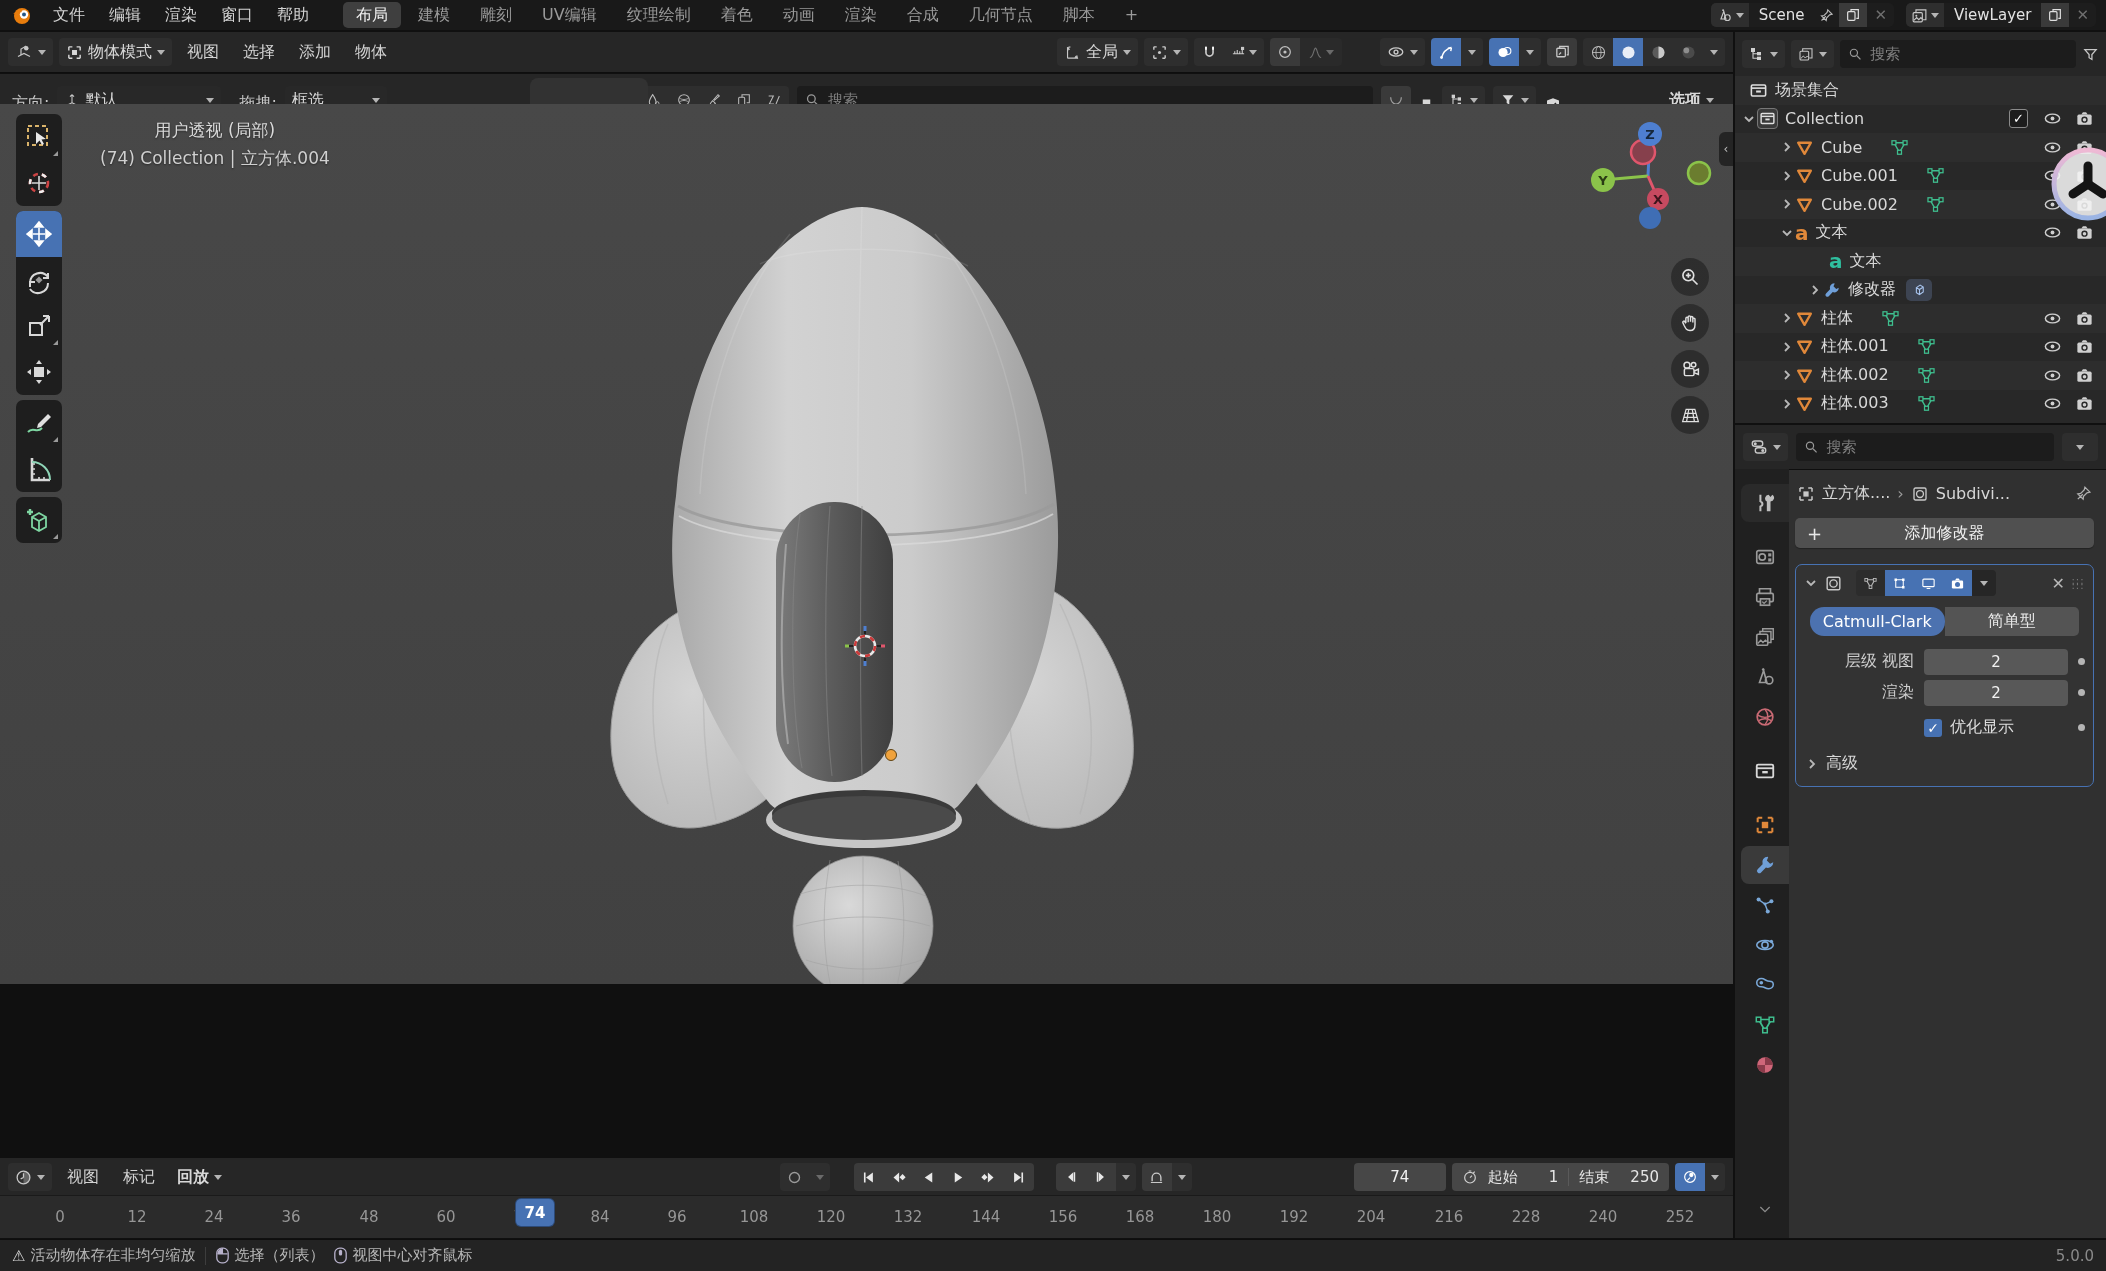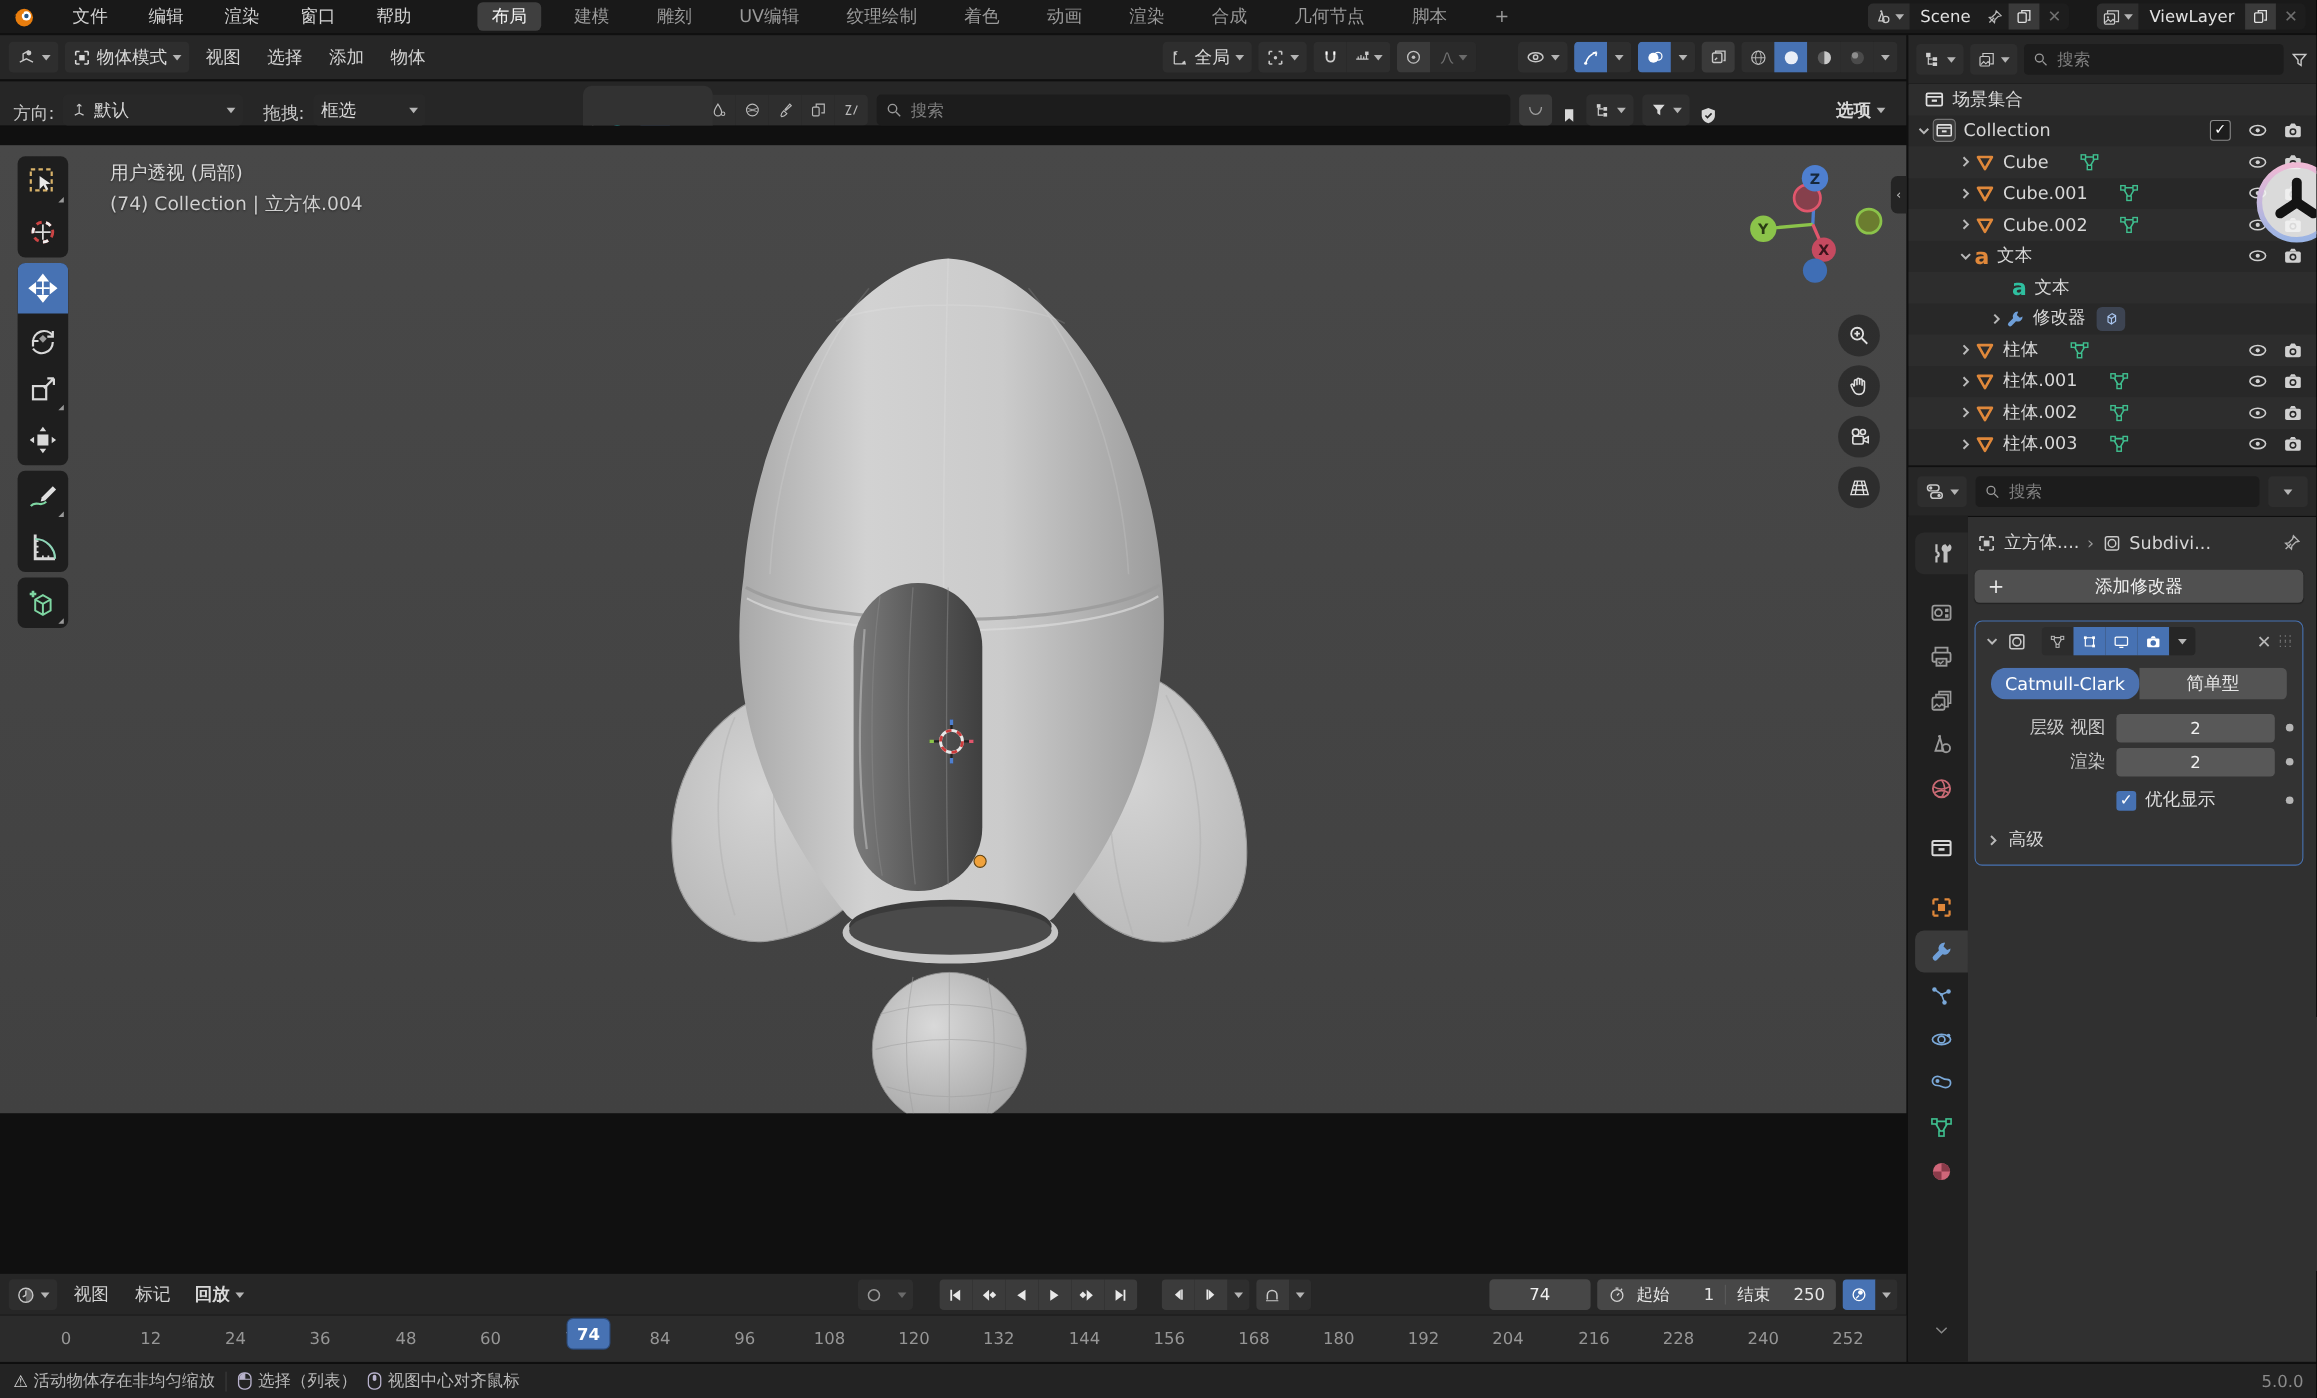--- a/index.html
+++ b/index.html
@@ -1,21 +1,21 @@
 <!DOCTYPE html>
 <html><head>
 <meta charset="utf-8">
 <style>
   html,body{margin:0;padding:0;background:#000;}
   .app{position:relative;width:2106px;height:1271px;overflow:hidden;background:#101010;
        font-family:"DejaVu Sans","Liberation Sans",sans-serif;color:#cccccc;
        -webkit-font-smoothing:antialiased;}
   .region{position:absolute;box-sizing:border-box;}
   
-  .topbar{top:0;left:0;width:2106px;height:30px;background:#191919;display:flex;align-items:center;padding:0 10px;gap:15px;}
+  .topbar{top:0;left:0;width:2106px;height:30px;background:#191919;display:flex;align-items:center;padding:0 10px;gap:2px;}
   .menu-item{padding:0 11px;font-size:16px;color:#d2d2d2;line-height:30px;cursor:default;}
   .wtab{padding:2px 13px;font-size:16px;color:#9a9a9a;border-radius:5px;margin:0 1px;line-height:22px;}
   .wtab.active{background:#3f3f3f;color:#f0f0f0;}
   .topbar .spacer{flex:1;}
   .idblock{display:flex;align-items:center;background:#1d1d1d;border-radius:5px;height:24px;margin-left:10px;overflow:hidden;}
   .idblock .lead{display:flex;align-items:center;background:#2e2e2e;height:100%;padding:0 5px;gap:3px;}
   .idblock .name{font-size:15px;color:#e2e2e2;padding:0 10px;}
   .caret{width:0;height:0;border-left:4px solid transparent;border-right:4px solid transparent;border-top:5px solid #b5b5b5;display:inline-block;}
   .caret.dim{border-top-color:#6a6a6a;}
   
@@ -27,21 +27,21 @@
   .seg .sbtn{width:30px;height:28px;display:flex;align-items:center;justify-content:center;background:#2e2e2e;}
   .seg .sbtn.on{background:#4772b3;}
   .darkfield{display:flex;align-items:center;background:#1c1c1c;border-radius:4px;height:28px;padding:0 8px;gap:6px;}
   .darkfield input{background:transparent;border:0;outline:0;color:#d946ef;font-size:15px;width:100%;font-family:inherit;}
   .darkfield input::placeholder{color:#7f7f7f;}
   .label-sm{font-size:16px;color:#c8c8c8;}
   
   .vheader{top:32px;left:0;width:1733px;height:40px;}
   .tsettings{top:74px;left:0;width:1733px;height:40px;background:#262626;display:flex;align-items:flex-end;padding:0 12px;gap:8px;box-shadow:0 1px 0 #0e0e0e;}
   .tooltab{position:absolute;left:530px;top:4px;width:118px;height:36px;background:#323232;border-radius:8px 8px 0 0;}
-  .viewport{top:132px;left:0;width:1733px;height:880px;background:linear-gradient(#484848,#414141);overflow:hidden;}
+  .viewport{top:104px;left:0;width:1733px;height:880px;background:linear-gradient(#484848,#414141);overflow:hidden;text-align:center;}
   .vtext{position:absolute;left:100px;top:12px;color:#dadada;font-size:17px;text-shadow:0 1px 2px rgba(0,0,0,.45);line-height:28px;}
   .vtext .l2{color:#d0d0d0;}
   
   .vtoolbar{position:absolute;left:16px;top:10px;display:flex;flex-direction:column;gap:5px;}
   .tgroup{display:flex;flex-direction:column;background:rgba(24,24,24,.85);border-radius:7px;overflow:hidden;}
   .tbtn{width:46px;height:46px;display:flex;align-items:center;justify-content:center;position:relative;}
   .tbtn.active{background:#4772b3;}
   .tbtn .corner{position:absolute;right:4px;bottom:4px;width:0;height:0;border-left:5px solid transparent;border-bottom:5px solid #9a9a9a;}
   
   .navbtn{position:absolute;width:38px;height:38px;border-radius:50%;background:rgba(38,38,38,.75);display:flex;align-items:center;justify-content:center;}

